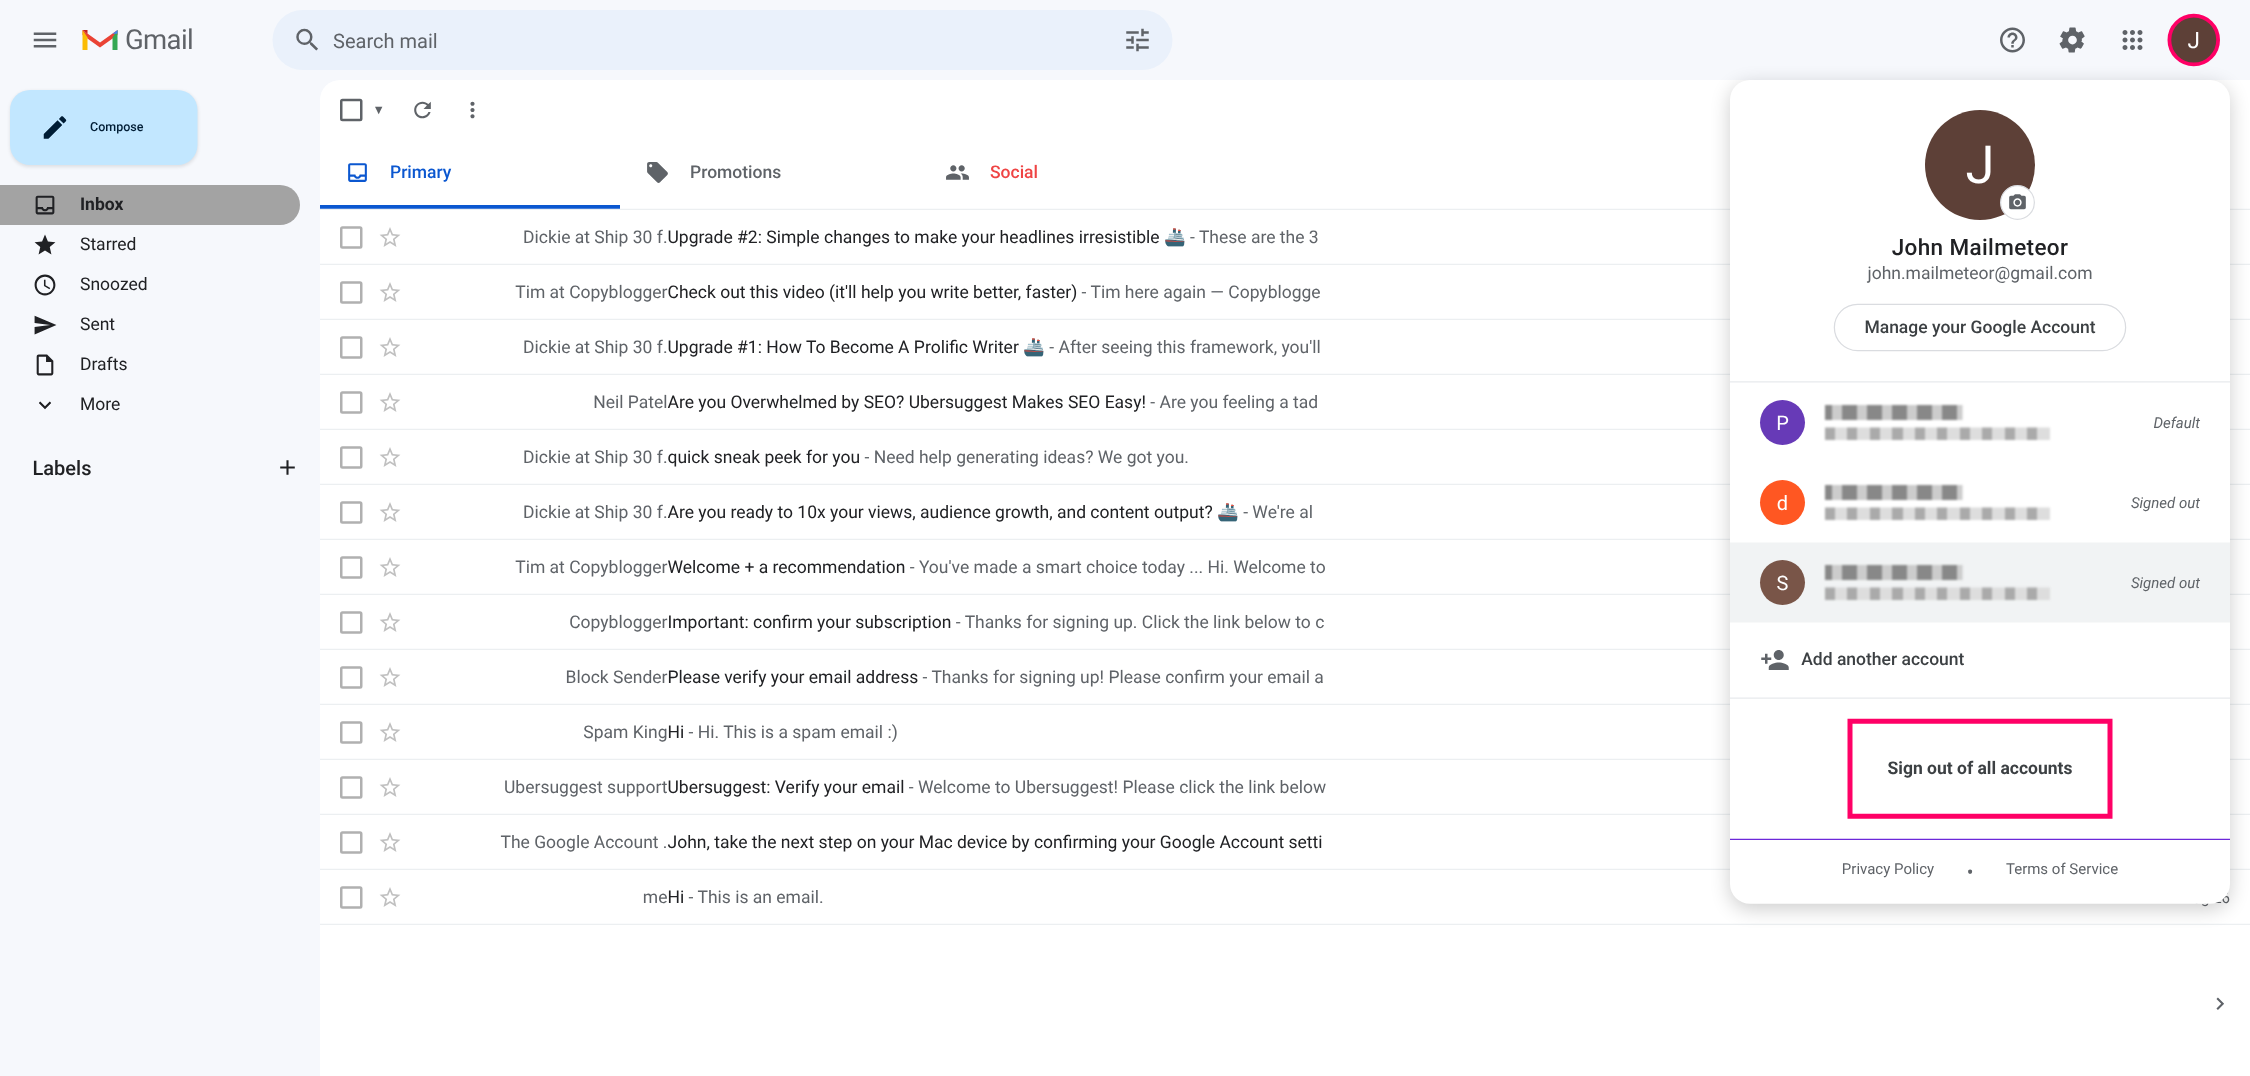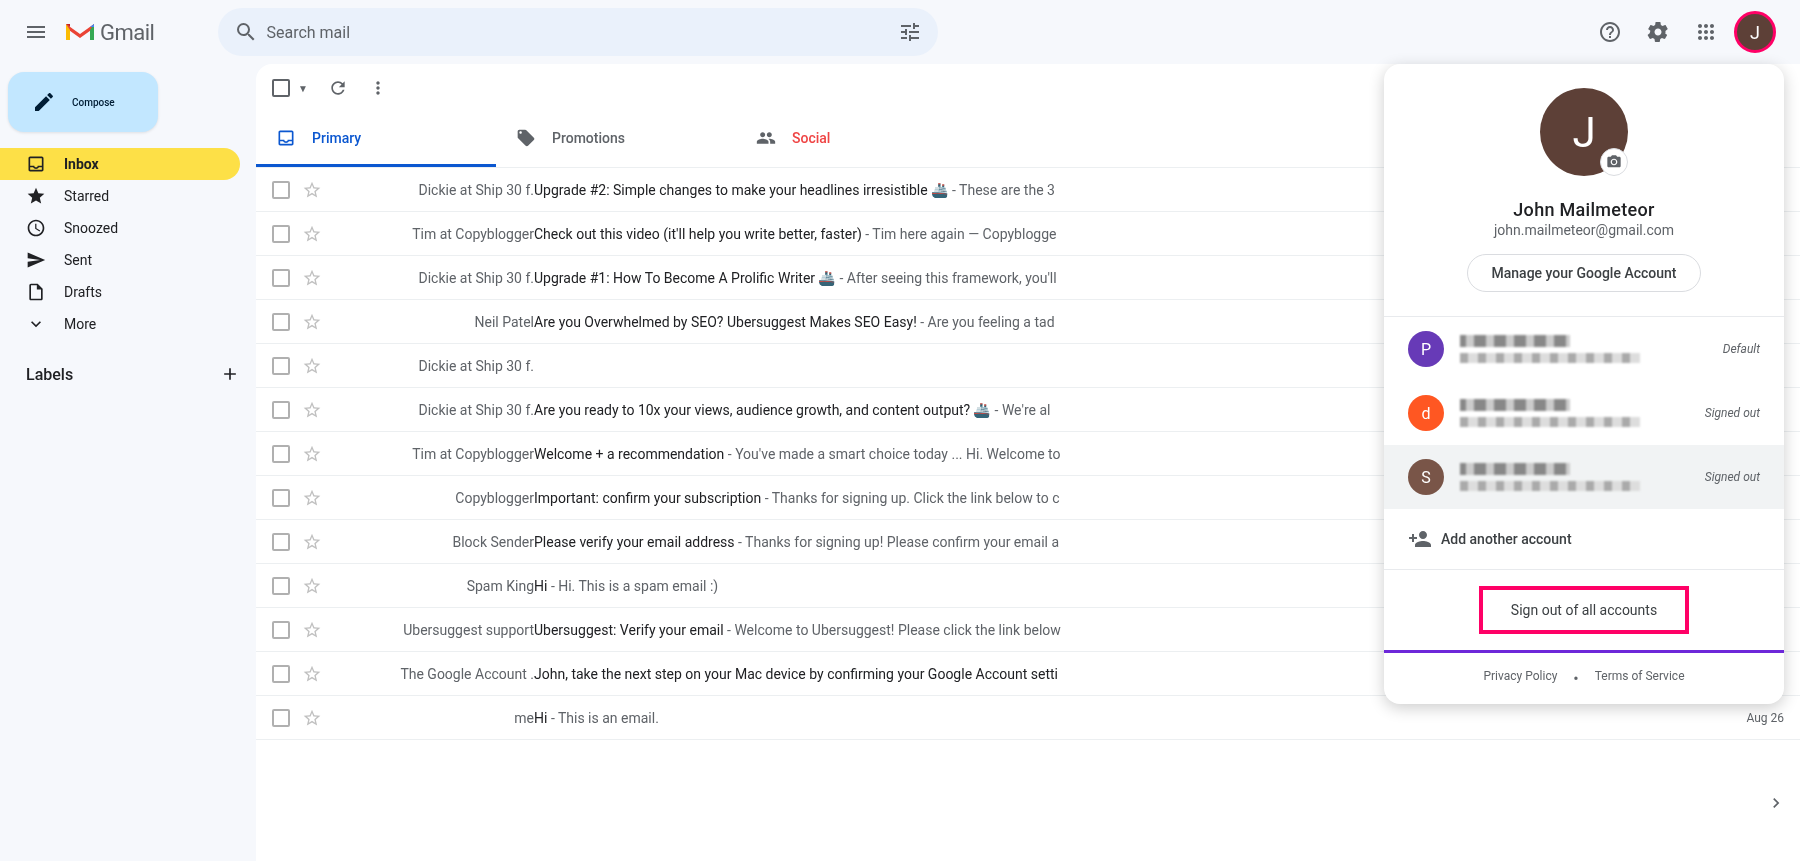--- a/index.html
+++ b/index.html
@@ -14,21 +14,21 @@
 .search-input::placeholder { color: #5f6368; }
 .tune-btn { width: 40px; height: 40px; display: flex; align-items: center; justify-content: center; cursor: pointer; }
 .header-right { margin-left: auto; display: flex; align-items: center; gap: 8px; padding-right: 16px; }
 .icon-btn { width: 40px; height: 40px; display: flex; align-items: center; justify-content: center; border-radius: 50%; cursor: pointer; }
 .avatar-btn { width: 42px; height: 42px; border-radius: 50%; background: #5d4037; color: #fff; display: flex; align-items: center; justify-content: center; font-size: 18px; cursor: pointer; border: 3px solid #ff0066; }
 .main { display: flex; height: calc(100% - 64px); }
 .sidebar { width: 256px; padding-top: 8px; flex-shrink: 0; }
 .compose-btn { display: flex; align-items: center; gap: 16px; background: #c2e7ff; border-radius: 16px; padding: 18px 24px; margin-left: 8px; margin-bottom: 16px; cursor: pointer; width: 150px; box-shadow: 0 1px 3px rgba(0,0,0,0.1); }
 .compose-label { font-size: 10px; color: #001d35; font-weight: 500; }
 .nav-item { display: flex; align-items: center; gap: 18px; padding: 6px 12px 6px 26px; border-radius: 0 16px 16px 0; cursor: pointer; height: 32px; margin-right: 16px; }
-.nav-item.active { background: #fde047; font-weight: 700; }
+.nav-item.active { background: #a3a3a3; font-weight: 700; }
 .nav-label { font-size: 14px; color: #202124; }
 .labels-header { display: flex; align-items: center; justify-content: space-between; padding: 8px 16px 8px 26px; margin-top: 16px; }
 .labels-title { font-size: 16px; font-weight: 500; color: #202124; }
 .content { flex: 1; background: #fff; border-radius: 16px 0 0 0; margin-top: 0; overflow: hidden; display: flex; flex-direction: column; }
 .toolbar { display: flex; align-items: center; padding: 12px 16px; gap: 20px; height: 48px; }
 .select-cb { width: 18px; height: 18px; border: 2px solid #5f6368; border-radius: 2px; cursor: pointer; }
 .dropdown-arrow { font-size: 10px; color: #5f6368; cursor: pointer; margin-left: -12px; }
 .tabs { display: flex; border-bottom: 1px solid #eceff1; }
 .tab { display: flex; align-items: center; gap: 16px; padding: 16px 20px; cursor: pointer; min-width: 240px; border-bottom: 3px solid transparent; }
 .tab.active { border-bottom-color: #0b57d0; color: #0b57d0; }
@@ -40,36 +40,36 @@
 .star-btn { margin: 0 12px; cursor: pointer; color: #b0b0b0; flex-shrink: 0; }
 .sender { width: 200px; font-size: 14px; color: #5f6368; flex-shrink: 0; text-align: right; }
 .subject-line { flex: 1; font-size: 14px; color: #5f6368; white-space: nowrap; overflow: hidden; text-overflow: ellipsis; padding-right: 16px; }
 .subject { color: #202124; }
 .snippet { color: #5f6368; }
 .date { font-size: 12px; color: #5f6368; flex-shrink: 0; width: 60px; text-align: right; }
 .account-popup { position: absolute; top: 64px; right: 16px; width: 400px; background: #fff; border-radius: 16px; box-shadow: 0 4px 16px rgba(0,0,0,0.2); overflow: hidden; z-index: 100; }
 .popup-header { display: flex; flex-direction: column; align-items: center; padding: 24px; }
 .big-avatar { width: 88px; height: 88px; border-radius: 50%; background: #5d4037; color: #fff; display: flex; align-items: center; justify-content: center; font-size: 42px; position: relative; }
 .camera-badge { position: absolute; bottom: 0; right: 0; width: 28px; height: 28px; background: #fff; border-radius: 50%; display: flex; align-items: center; justify-content: center; border: 1px solid #dadce0; }
-.popup-name { font-size: 18px; color: #202124; margin-top: 23px; font-weight: 500; letter-spacing: 0.3px; }
+.popup-name { font-size: 18px; color: #202124; margin-top: 12px; font-weight: 500; letter-spacing: 0.3px; }
 .popup-email { font-size: 14px; color: #5f6368; margin-top: 2px; }
 .manage-btn { margin-top: 16px; padding: 10px 24px; border: 1px solid #dadce0; border-radius: 20px; font-size: 14px; color: #3c4043; cursor: pointer; font-weight: 500; }
 .account-list { border-top: 1px solid #e8eaed; }
 .account-item { display: flex; align-items: center; padding: 14px 24px; cursor: pointer; }
 .account-item.selected { background: #f1f3f4; }
 .acc-avatar { width: 36px; height: 36px; border-radius: 50%; color: #fff; display: flex; align-items: center; justify-content: center; font-size: 16px; flex-shrink: 0; }
 .acc-info { margin-left: 16px; flex: 1; }
 .acc-name-blur { width: 110px; height: 12px; background: repeating-linear-gradient(90deg, #888 0 6px, #ccc 6px 14px, #888 14px 20px); filter: blur(1px); margin-bottom: 6px; }
 .acc-email-blur { width: 180px; height: 10px; background: repeating-linear-gradient(90deg, #aaa 0 8px, #ddd 8px 18px); filter: blur(1px); }
 .acc-status { font-size: 12px; color: #5f6368; font-style: italic; }
 .add-account { display: flex; align-items: center; padding: 18px 24px; cursor: pointer; }
 .add-label { margin-left: 9px; font-size: 14px; color: #3c4043; font-weight: 500; }
 .signout-section { border-top: 1px solid #e8eaed; padding: 16px; display: flex; justify-content: center; }
-.signout-btn { padding: 12px 28px; border: 4px solid #ff0066; font-size: 14px; color: #3c4043; cursor: pointer; font-weight: 400; }
-.popup-footer { border-top: 3px solid #6d28d9; padding: 16px; display: flex; justify-content: center; gap: 16px; }
+.signout-btn { padding: 28px 28px; border: 4px solid #ff0066; font-size: 14px; color: #3c4043; cursor: pointer; font-weight: 700; }
+.popup-footer { border-top: 1px solid #6d28d9; padding: 16px; display: flex; justify-content: center; gap: 26px; }
 .footer-link { font-size: 12px; color: #5f6368; cursor: pointer; }
 .footer-dot { color: #5f6368; }
 .next-arrow { position: absolute; right: 12px; bottom: 46px; width: 24px; height: 24px; display:flex; align-items:center; justify-content:center; cursor:pointer; color:#5f6368; }
 </style>
 </head>
 <body>
 
 <div class="header">
   <div class="menu-btn">
     <svg width="24" height="24" viewBox="0 0 24 24">
@@ -240,20 +240,21 @@
     <div class="sender">Neil Patel</div>
     <div class="subject-line"><span class="subject">Are you Overwhelmed by SEO? Ubersuggest Makes SEO Easy!</span><span class="snippet"> - Are you feeling a tad</span></div>
     <div class="date"></div>
         </div>
         <div class="email-row">
     <div class="row-cb"></div>
     <svg class="star-btn" width="20" height="20" viewBox="0 0 24 24">
             <path fill="#c0c0c0" d="M22 9.24l-7.19-.62L12 2 9.19 8.63 2 9.24l5.46 4.73L5.82 21 12 17.27 18.18 21l-1.63-7.03L22 9.24zM12 15.4l-3.76 2.27 1-4.28-3.32-2.88 4.38-.38L12 6.1l1.71 4.04 4.38.38-3.32 2.88 1 4.28L12 15.4z"></path>
           </svg>
     <div class="sender">Dickie at Ship 30 f.</div>
+    <div class="subject-line"><span class="subject">quick sneak peek for you</span><span class="snippet"> - Need help generating ideas? We got you.</span></div>
     <div class="date"></div>
         </div>
         <div class="email-row">
     <div class="row-cb"></div>
     <svg class="star-btn" width="20" height="20" viewBox="0 0 24 24">
             <path fill="#c0c0c0" d="M22 9.24l-7.19-.62L12 2 9.19 8.63 2 9.24l5.46 4.73L5.82 21 12 17.27 18.18 21l-1.63-7.03L22 9.24zM12 15.4l-3.76 2.27 1-4.28-3.32-2.88 4.38-.38L12 6.1l1.71 4.04 4.38.38-3.32 2.88 1 4.28L12 15.4z"></path>
           </svg>
     <div class="sender">Dickie at Ship 30 f.</div>
     <div class="subject-line"><span class="subject">Are you ready to 10x your views, audience growth, and content output? 🚢</span><span class="snippet"> - We're al</span></div>
     <div class="date"></div>

